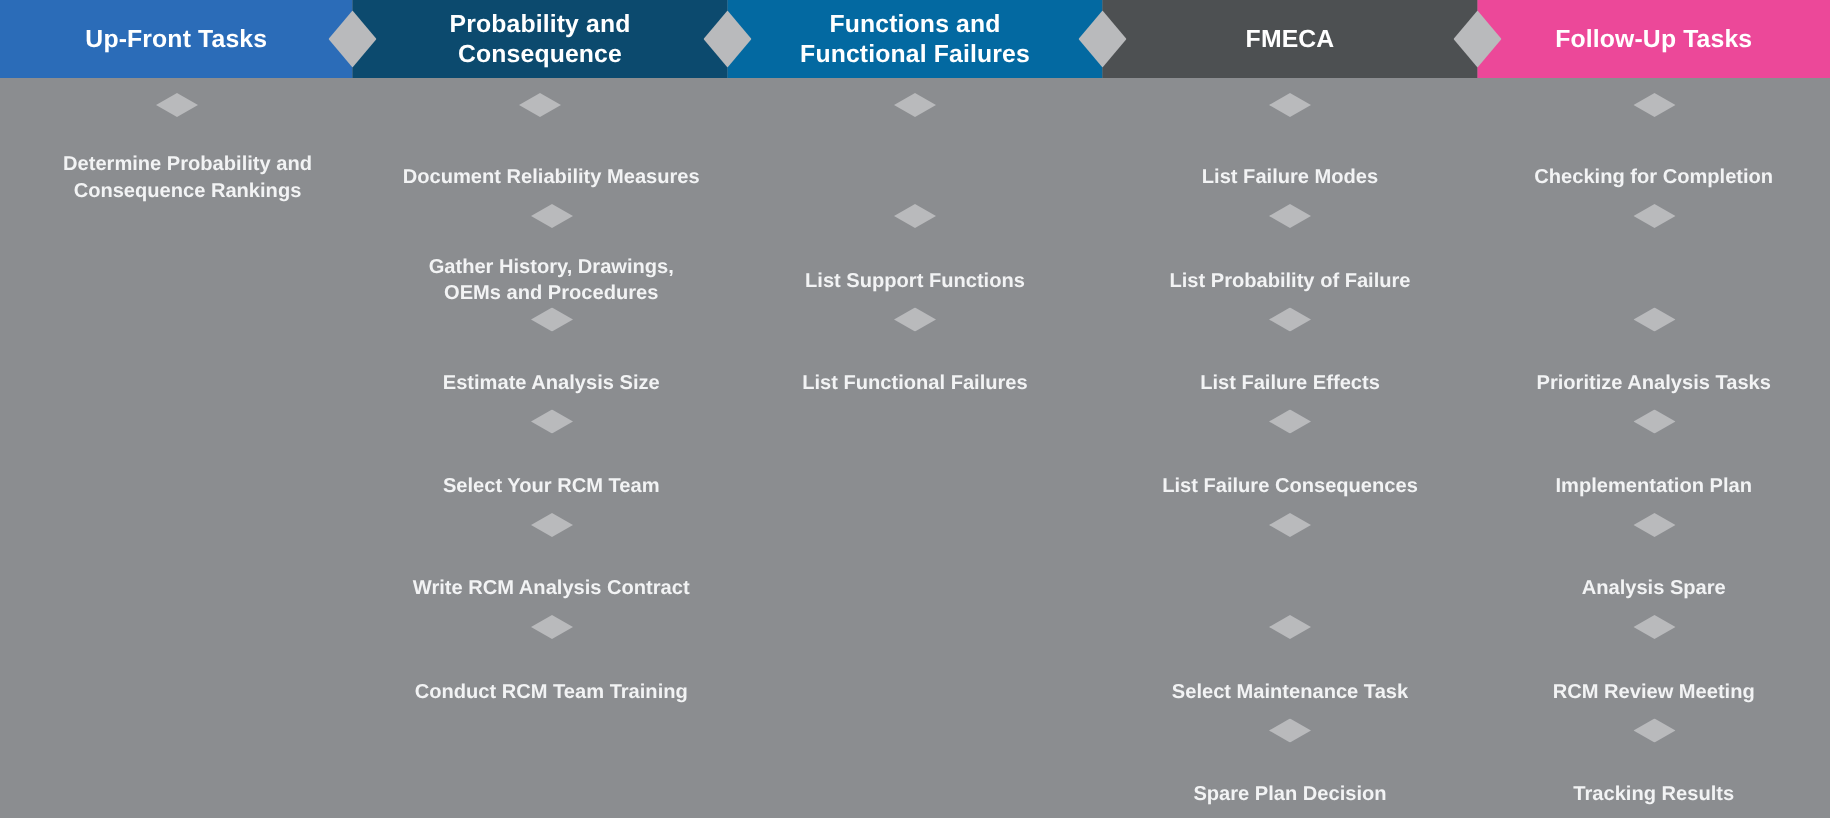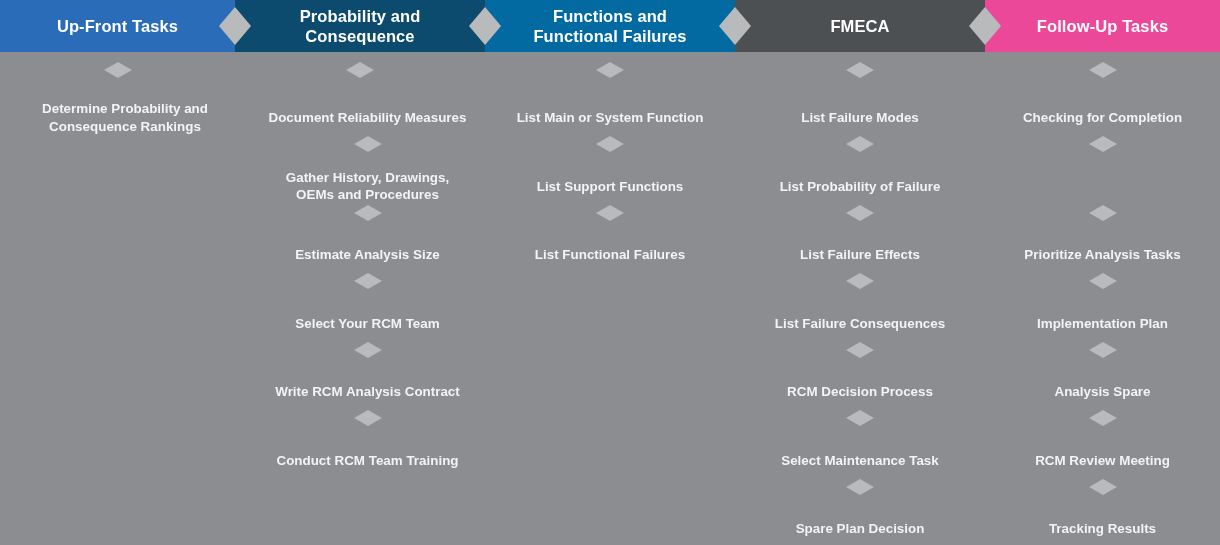--- a/index.html
+++ b/index.html
@@ -170,21 +170,20 @@
         </span>
         <div class="item" style="top: 313px;">Write RCM Analysis Contract</div>
         <span class="diamond" style="left: 50%; top: 340px;">
           <svg viewBox="0 0 28 16" xmlns="http://www.w3.org/2000/svg">
             <path d="M14 0 L28 8 L14 16 L0 8 Z" fill="#b9babc"></path>
           </svg>
         </span>
         <div class="item" style="top: 381.5px;">Conduct RCM Team Training</div>
       </div>
       <div class="column" style="width: 250px;">
-        <div class="item" style="top: 39px;">List Main or System Function</div>
         <span class="diamond" style="left: 50%; top: 66px;">
           <svg viewBox="0 0 28 16" xmlns="http://www.w3.org/2000/svg">
             <path d="M14 0 L28 8 L14 16 L0 8 Z" fill="#b9babc"></path>
           </svg>
         </span>
         <div class="item" style="top: 107.5px;">List Support Functions</div>
         <span class="diamond" style="left: 50%; top: 134.5px;">
           <svg viewBox="0 0 28 16" xmlns="http://www.w3.org/2000/svg">
             <path d="M14 0 L28 8 L14 16 L0 8 Z" fill="#b9babc"></path>
           </svg>
@@ -209,21 +208,20 @@
           <svg viewBox="0 0 28 16" xmlns="http://www.w3.org/2000/svg">
             <path d="M14 0 L28 8 L14 16 L0 8 Z" fill="#b9babc"></path>
           </svg>
         </span>
         <div class="item" style="top: 244.5px;">List Failure Consequences</div>
         <span class="diamond" style="left: 50%; top: 271.5px;">
           <svg viewBox="0 0 28 16" xmlns="http://www.w3.org/2000/svg">
             <path d="M14 0 L28 8 L14 16 L0 8 Z" fill="#b9babc"></path>
           </svg>
         </span>
-        <div class="item" style="top: 313px;">RCM Decision Process</div>
         <span class="diamond" style="left: 50%; top: 340px;">
           <svg viewBox="0 0 28 16" xmlns="http://www.w3.org/2000/svg">
             <path d="M14 0 L28 8 L14 16 L0 8 Z" fill="#b9babc"></path>
           </svg>
         </span>
         <div class="item" style="top: 381.5px;">Select Maintenance Task</div>
         <span class="diamond" style="left: 50%; top: 408.5px;">
           <svg viewBox="0 0 28 16" xmlns="http://www.w3.org/2000/svg">
             <path d="M14 0 L28 8 L14 16 L0 8 Z" fill="#b9babc"></path>
           </svg>

